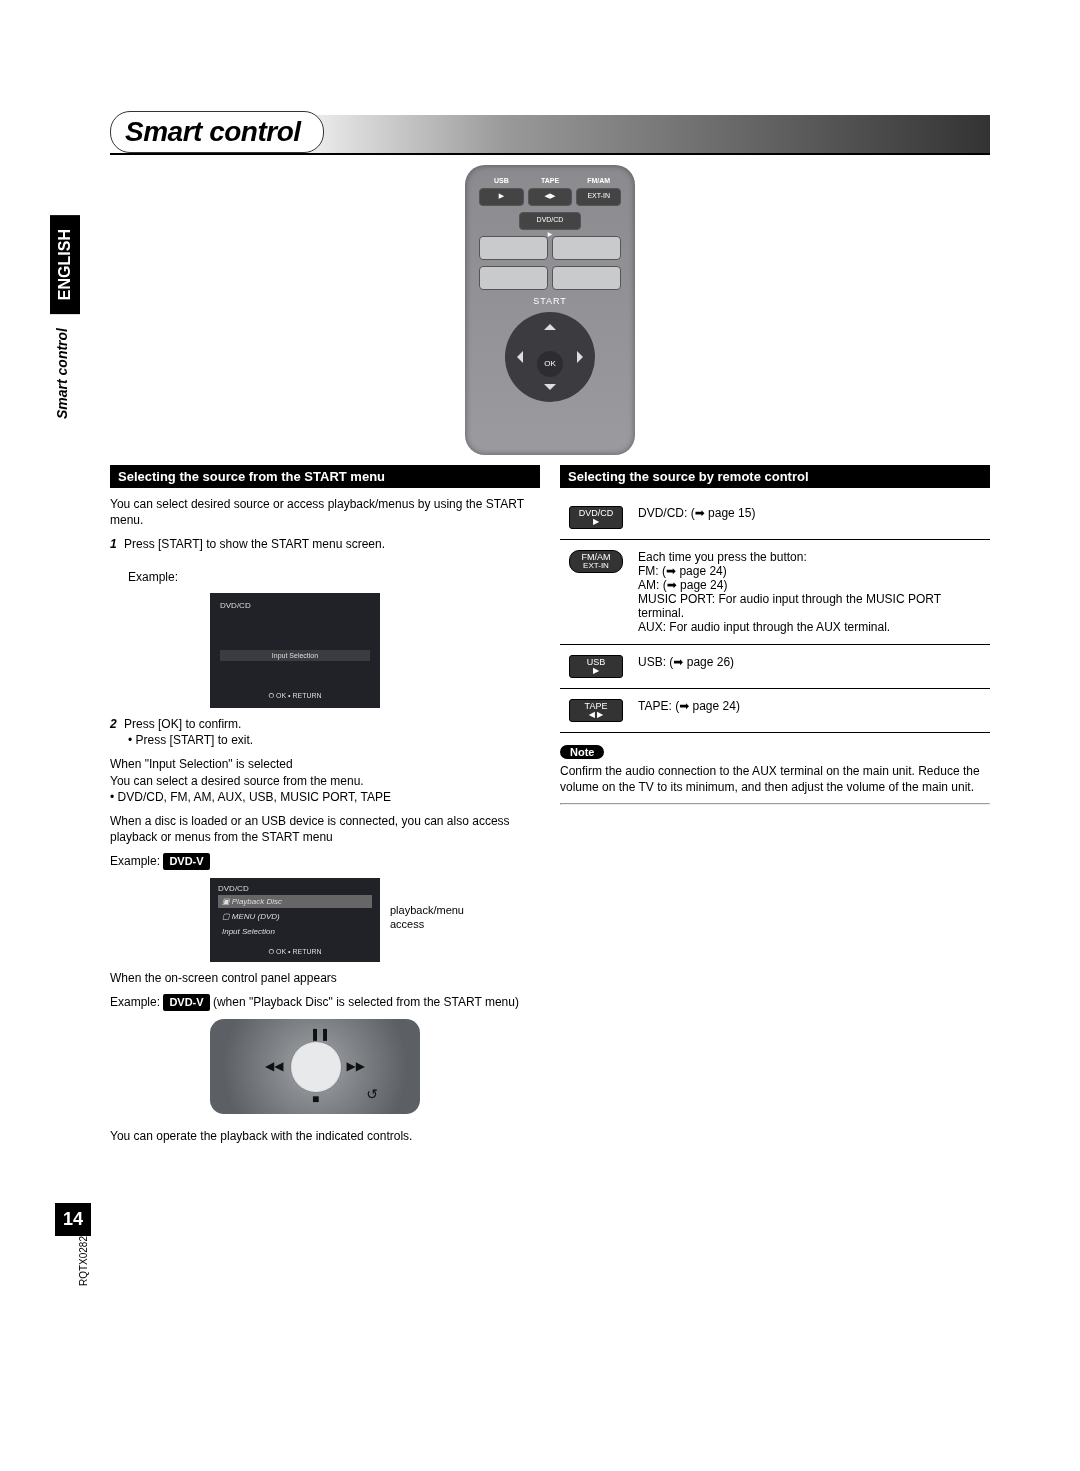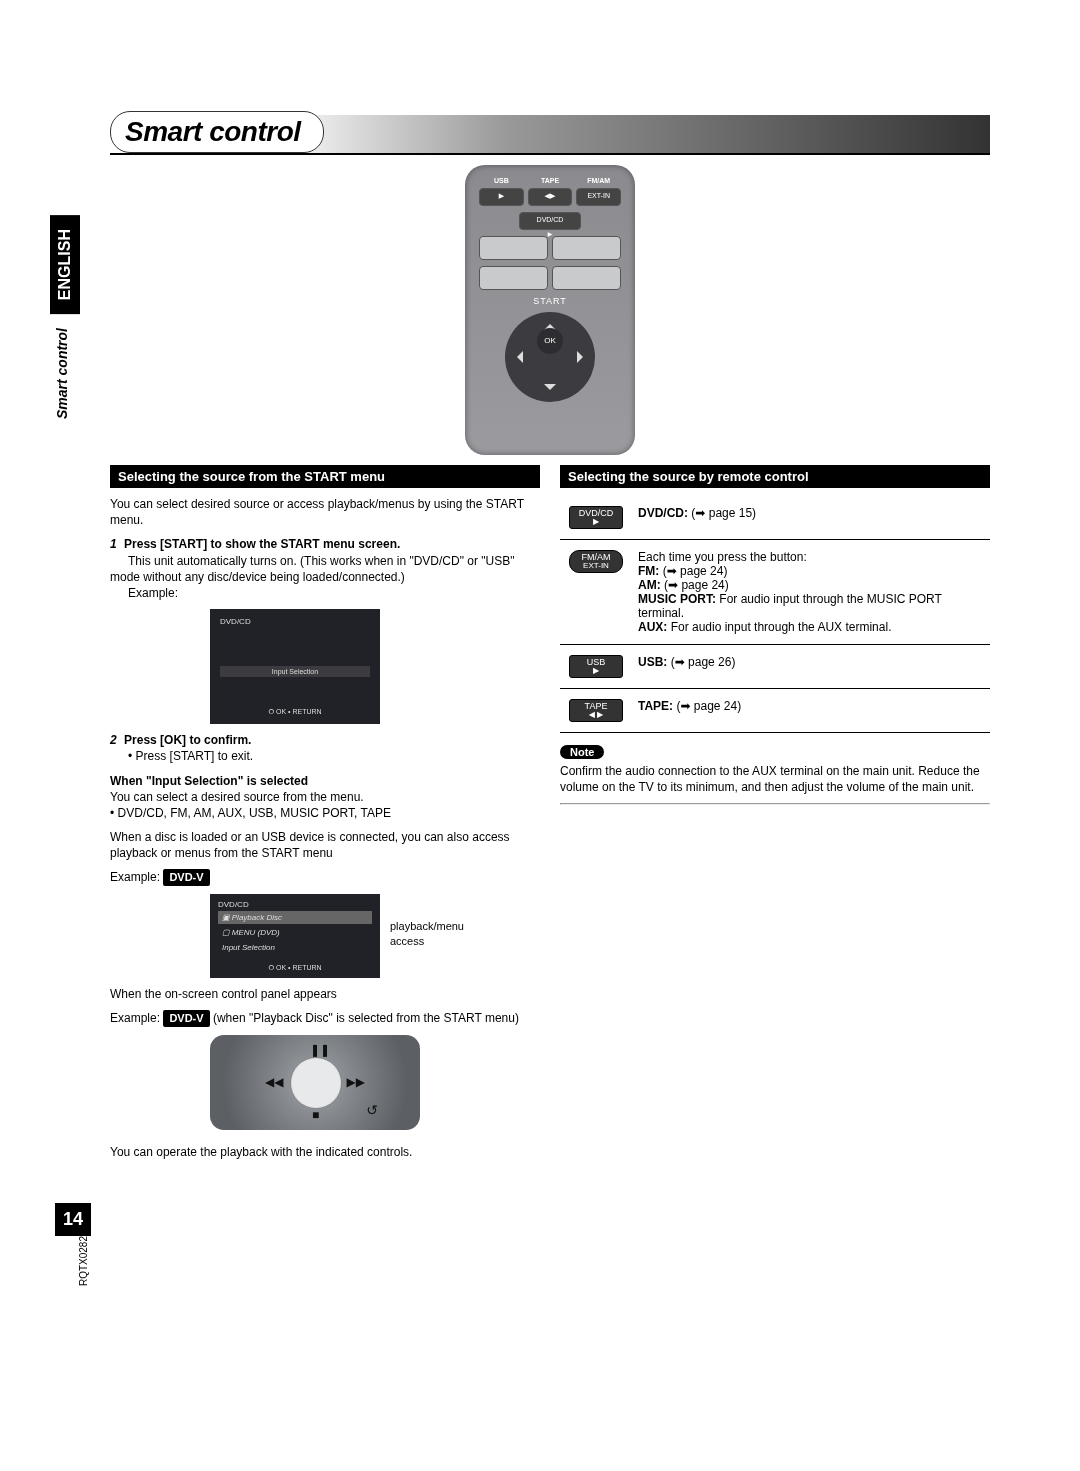--- a/index.html
+++ b/index.html
@@ -97,37 +97,37 @@
   .btn-lbl { font-size:7px; color:#fff; font-weight:bold; text-align:center; flex:1;}
   .remote-btn {
     flex:1; margin:2px; height:16px; background:#c9cacc; border:1px solid #555;
     border-radius:4px; font-size:7px; text-align:center; line-height:14px; color:#333;
   }
   .remote-btn.dark { background:#444; color:#fff; }
   .remote-btn.tall { height:22px; }
   .remote-start { text-align:center; color:#fff; font-size:9px; letter-spacing:1px; margin-top:4px;}
   .dpad { width:90px; height:90px; margin: 6px auto 0 auto; position:relative;}
   .dpad .ring { position:absolute; inset:0; border-radius:50%; background:#3b3b40; }
-  .dpad .ok { position:absolute; top:16px; left:32px; width:26px; height:26px; border-radius:50%;
+  .dpad .ok { position:absolute; top:39px; left:32px; width:26px; height:26px; border-radius:50%;
     background:#2d2d31; color:#fff; font-size:8px; text-align:center; line-height:26px;}
   .dpad .arrow { position:absolute; width:0;height:0; border:6px solid transparent; }
   .dpad .up    { top:6px; left:39px; border-bottom-color:#ddd;}
   .dpad .down  { bottom:6px; left:39px; border-top-color:#ddd;}
   .dpad .left  { left:6px; top:39px; border-right-color:#ddd;}
   .dpad .right { right:6px; top:39px; border-left-color:#ddd;}
 
   .columns { display:flex; gap:20px; }
   .col { flex:1; }
   .section-header {
     background:#000; color:#fff; font-weight:bold; padding:4px 8px; font-size:13px;
     margin-bottom:8px;
   }
   .body-text { font-size:12px; line-height:1.35; margin-bottom:8px; }
   .step-num { font-weight:bold; font-style:italic; margin-right:4px;}
-  .step-head { font-weight:bold;text-align:right; }
+  .step-head { font-weight:normal;text-align:right; }
   .sub { margin-left:18px; }
   .sub-bullet::before{ content:"• "; }
   .small-screen {
     width:170px; height:115px; background:#212227; color:#ddd; font-size:8px;
     margin:6px 0 8px 100px; padding:8px 10px; box-sizing:border-box; position:relative;
   }
   .small-screen .hl { background:#3b3b40; padding:2px 4px; margin-top:40px; text-align:center; font-size:7px;}
   .small-screen .ret { position:absolute; bottom:8px; left:0; right:0; text-align:center; font-size:7px;}
   .small-screen2 {
     width:170px; background:#212227; color:#ddd; font-size:8px;
@@ -157,21 +157,21 @@
 
   table.src { width:100%; border-collapse:collapse; font-size:12px;}
   table.src td { border-bottom:1px solid #000; padding:10px 6px; vertical-align:top;}
   table.src td:first-child{ width:60px; text-align:center;}
   .key {
     display:inline-block; min-width:44px; text-align:center; background:#333; color:#fff;
     border:1px solid #000; border-radius:3px; font-size:9px; padding:2px 4px; line-height:1;
   }
   .key.oval { border-radius:10px; }
   .key .sub{ font-size:8px; display:block; margin:0;}
-  .bold{font-weight:bold;}
+  .bold{font-weight:normal;}
 </style>
 </head>
 <body>
 
 <div class="page">
 
   <div class="title-bar">
     <div class="title-tab">Smart control</div>
   </div>
 
@@ -219,21 +219,21 @@
 
   <div class="columns">
 
     <div class="col">
       <div class="section-header">Selecting the source from the START menu</div>
       <div class="body-text">You can select desired source or access playback/menus by using the START menu.</div>
 
       <div class="body-text">
         <span class="step-num">1</span>
         <span class="step-head">Press [START] to show the START menu screen.</span><br>
-        <span class="sub">This unit automatically turns on. (This works when in "DVD/CD" or "USB" mode without any disc/device being loaded/connected.)</span><br>
+        <br>
         <span class="sub">Example:</span>
       </div>
       <div class="small-screen">
         <div>DVD/CD</div>
         <div class="hl">Input Selection</div>
         <div class="ret">⭘ <span>OK • RETURN</span></div>
       </div>
 
       <div class="body-text">
         <span class="step-num">2</span>

